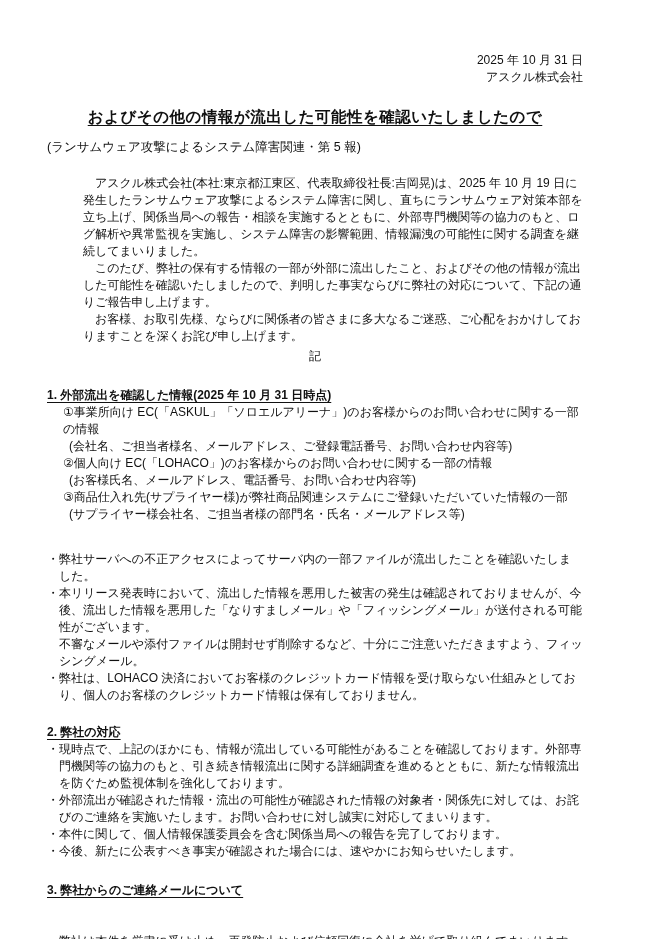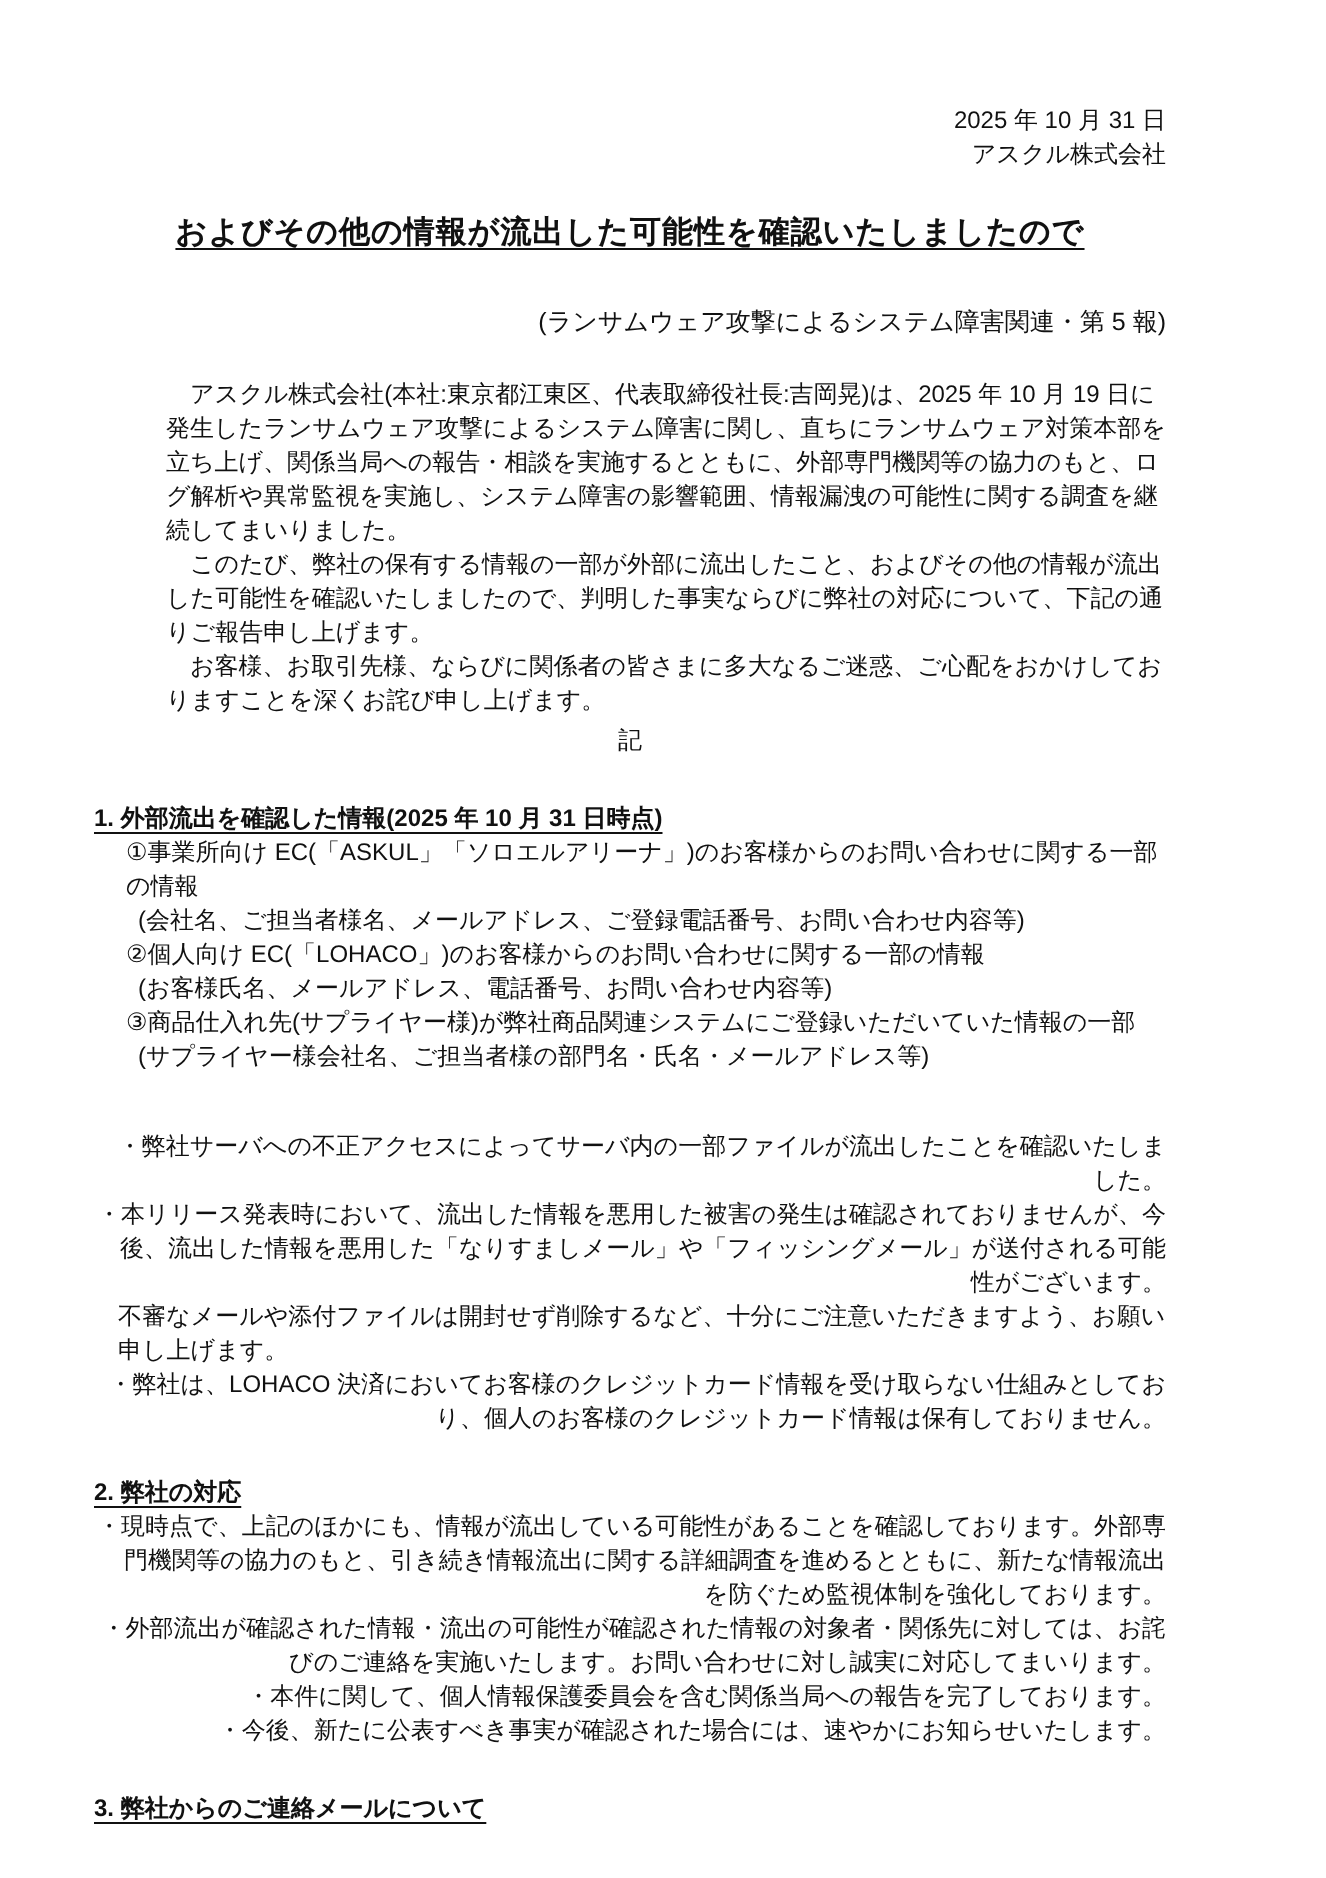--- a/index.html
+++ b/index.html
@@ -33,22 +33,22 @@
     font-size: 15.5px;
     font-weight: bold;
     line-height: 22px;
     letter-spacing: 0.5px;
   }
   .doc-title .underline {
     text-decoration: underline;
     text-underline-offset: 3px;
   }
   .doc-subtitle {
-    margin-top: 25px;
-    text-align: right;
+    margin-top: 11px;
+    text-align: left;
     font-size: 12.5px;
   }
   .intro-block {
     margin-top: 19px;
   }
   p {
     margin: 0;
   }
   .para-indent {
     text-indent: 12px;
@@ -74,21 +74,20 @@
   }
   .item-detail {
     margin-left: 22px;
   }
   .gap-line {
     height: 28px;
   }
   .bullet {
     padding-left: 12px;
     text-indent: -12px;
-    text-align: right;
   }
   .bullet-cont {
     padding-left: 12px;
   }
   .closing-para {
     margin-top: 34px;
     text-indent: 12px;
   }
 </style>
 </head>
@@ -118,21 +117,21 @@
   <p class="item-detail">(会社名、ご担当者様名、メールアドレス、ご登録電話番号、お問い合わせ内容等)</p>
   <p class="numbered-item">②個人向け EC(「LOHACO」)のお客様からのお問い合わせに関する一部の情報</p>
   <p class="item-detail">(お客様氏名、メールアドレス、電話番号、お問い合わせ内容等)</p>
   <p class="numbered-item">③商品仕入れ先(サプライヤー様)が弊社商品関連システムにご登録いただいていた情報の一部</p>
   <p class="item-detail">(サプライヤー様会社名、ご担当者様の部門名・氏名・メールアドレス等)</p>
 
   <div class="gap-line"></div>
 
   <p class="bullet">・弊社サーバへの不正アクセスによってサーバ内の一部ファイルが流出したことを確認いたしました。</p>
   <p class="bullet">・本リリース発表時において、流出した情報を悪用した被害の発生は確認されておりませんが、今後、流出した情報を悪用した「なりすましメール」や「フィッシングメール」が送付される可能性がございます。</p>
-  <p class="bullet-cont">不審なメールや添付ファイルは開封せず削除するなど、十分にご注意いただきますよう、お願い申し上げます。</p>
+  <p class="bullet-cont">不審なメールや添付ファイルは開封せず削除するなど、十分にご注意いただきますよう、フィッシングメール。</p>
   <p class="bullet">・弊社は、LOHACO 決済においてお客様のクレジットカード情報を受け取らない仕組みとしており、個人のお客様のクレジットカード情報は保有しておりません。</p>
 
   <h2 class="sec-heading s2">2. 弊社の対応</h2>
   <p class="bullet">・現時点で、上記のほかにも、情報が流出している可能性があることを確認しております。外部専門機関等の協力のもと、引き続き情報流出に関する詳細調査を進めるとともに、新たな情報流出を防ぐため監視体制を強化しております。</p>
   <p class="bullet">・外部流出が確認された情報・流出の可能性が確認された情報の対象者・関係先に対しては、お詫びのご連絡を実施いたします。お問い合わせに対し誠実に対応してまいります。</p>
   <p class="bullet">・本件に関して、個人情報保護委員会を含む関係当局への報告を完了しております。</p>
   <p class="bullet">・今後、新たに公表すべき事実が確認された場合には、速やかにお知らせいたします。</p>
 
   <h2 class="sec-heading s3">3. 弊社からのご連絡メールについて</h2>
 

